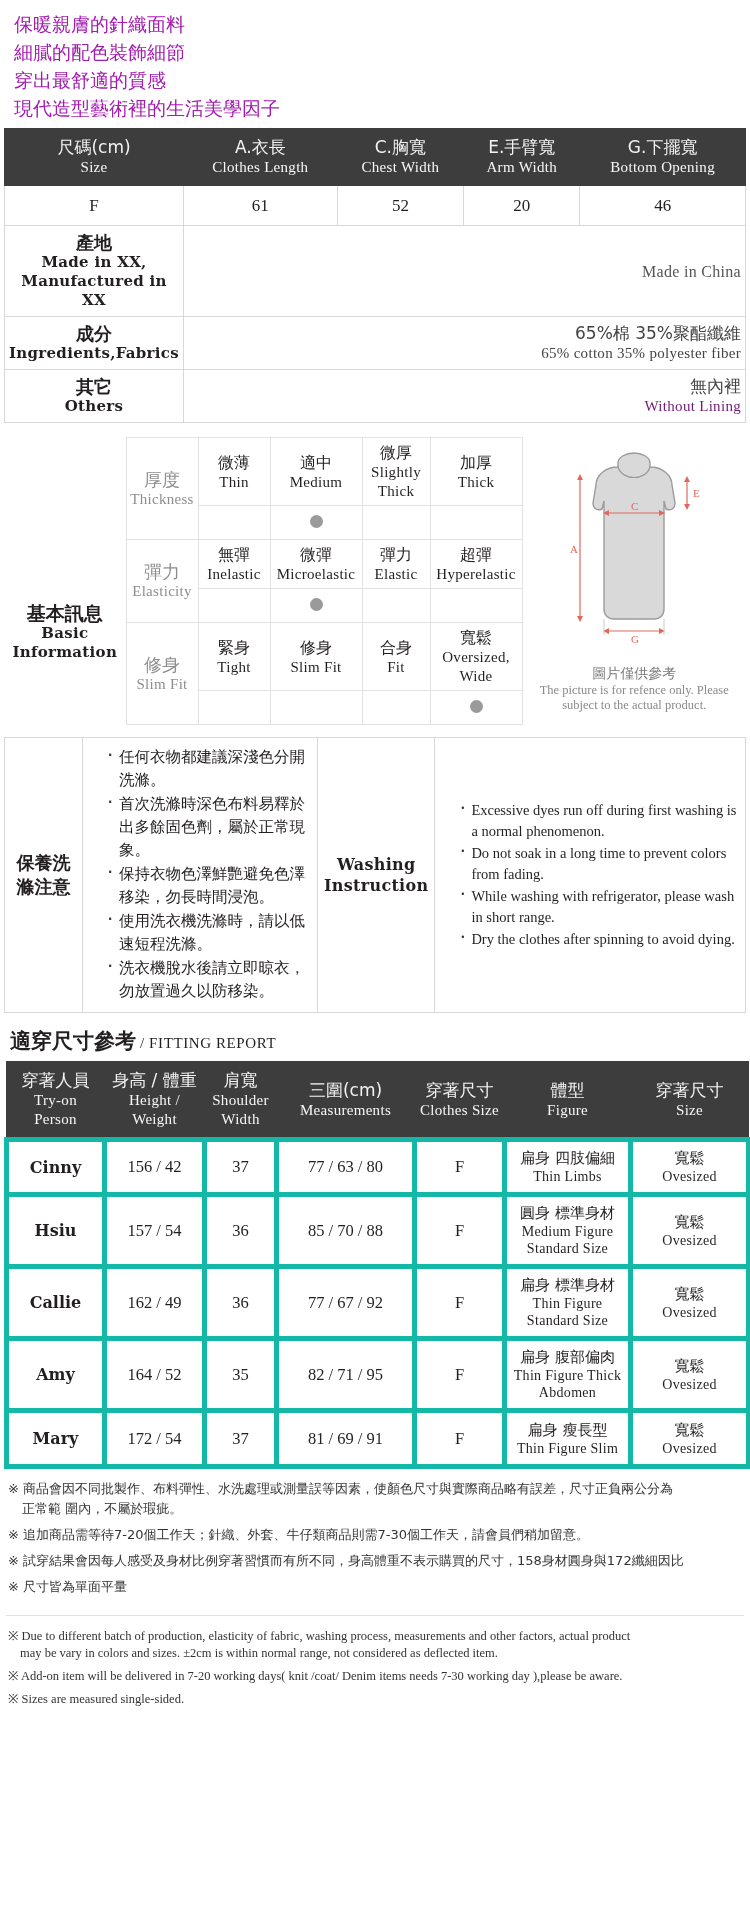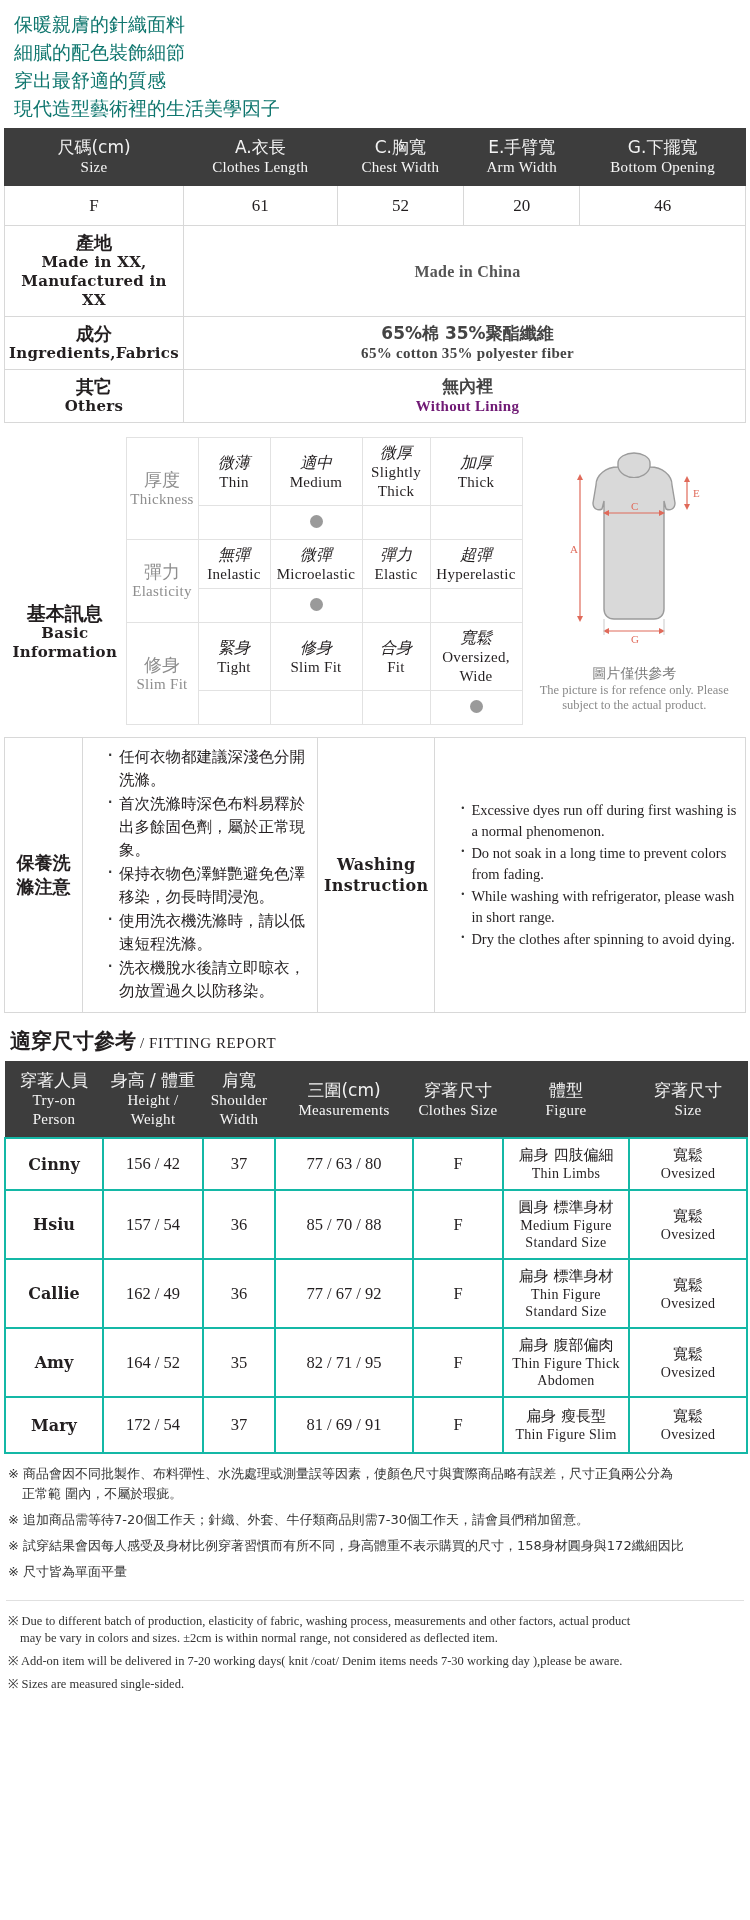--- a/index.html
+++ b/index.html
@@ -13,21 +13,21 @@
     color: #231f20;
     -webkit-font-smoothing: none;
   }
   .page { width: 750px; position: relative; }
 
   
   .intro { padding: 10px 14px 6px 14px; }
   .intro div {
     font-size: 19px;
     line-height: 28px;
-    color: #0f766e;
+    color: #a21caf;
     font-family: "DejaVu Sans", "Liberation Sans", sans-serif;
     white-space: nowrap;
   }
 
   
   table { border-collapse: collapse; width: 100%; }
   .spec-wrap { padding: 0 4px; }
   .tbl { width: 742px; margin: 0 auto; }
   .tbl td, .tbl th {
     border: 1px solid #d8d8d8;
@@ -45,36 +45,36 @@
         font-family: "DejaVu Sans","Liberation Sans",sans-serif; }
   .en { font-size: 15px; line-height: 19px; display:block;
         font-family: "Liberation Serif","DejaVu Serif",serif; letter-spacing:.3px;}
   .hdr .cn { color:#f2f2f2; }
   .hdr .en { color:#f7f7f7; }
   .val { font-size: 17px; font-family:"Liberation Serif",serif; }
   .rowlbl { width: 170px; margin-left: 16px; }
   .rowlbl .cn { font-size:18px; font-weight:700; }
   .rowlbl .en { font-size:15px; font-weight:700; font-family:"DejaVu Serif",serif;}
   .leftcell { text-align: left !important; padding-left: 10px !important; }
-  .leftcell .cn, .leftcell .en { text-align:center;font-weight:bold; }
+  .leftcell .cn, .leftcell .en { text-align:right; }
 
   
   .basic-wrap { padding: 14px 4px 0 4px; }
   .basic { width: 742px; margin: 0 auto; table-layout: fixed; }
   .basic td {
     border: 1px solid #e2e2e2;
     text-align:center; vertical-align: middle;
     padding: 4px 2px;
   }
   .basic .nb { border: none; }
   .lbl-main .cn { font-size:19px; font-weight:700; }
   .lbl-main .en { font-size:15px; font-weight:700; font-family:"DejaVu Serif",serif;}
   .sub .cn { font-size:18px; color:#8e8e8e; }
   .sub .en { font-size:15px; color:#8e8e8e; }
-  .opt .cn { font-size:16px;font-style:italic; }
+  .opt .cn { font-size:16px; }
   .opt .en { font-size:15px; }
   .dotcell { height: 34px; }
   .dot {
     width: 13px; height: 13px; border-radius: 50%;
     background: #9a9a9a; display: inline-block;
   }
 
   
   .illus { width: 205px; vertical-align: middle; text-align:center; }
   .illus .cap1 { font-size: 14px; color:#7a7a7a; margin-top:2px;
@@ -106,21 +106,21 @@
   }
 
   
   .fit-title { padding: 14px 8px 6px 10px; }
   .fit-title .zh { font-size: 21px; font-weight:700;
                    font-family:"DejaVu Sans","Liberation Sans",sans-serif; }
   .fit-title .la { font-size: 15px; letter-spacing:.6px;
                    font-family:"Liberation Serif",serif; }
   .fit-wrap { padding: 0 4px; }
   .fit { width: 742px; margin: 0 auto; table-layout: fixed; }
-  .fit td { border: 2px solid #14b8a6; text-align:center; vertical-align: middle;
+  .fit td { border: 5px solid #14b8a6; text-align:center; vertical-align: middle;
             padding: 7px 3px; }
   .fit .hdr { border:1px solid #3d3d3d !important; }
   .fit .name { font-size:16px; font-weight:700; font-family:"DejaVu Serif",serif;}
   .fit .num { font-size:16.5px; font-family:"Liberation Serif",serif; }
   .fit .f2 .cn { font-size:15px; line-height:19px; }
   .fit .f2 .en { font-size:14px; line-height:17px; }
 
   
   .notes { padding: 10px 8px 4px 8px; }
   .notes p {

